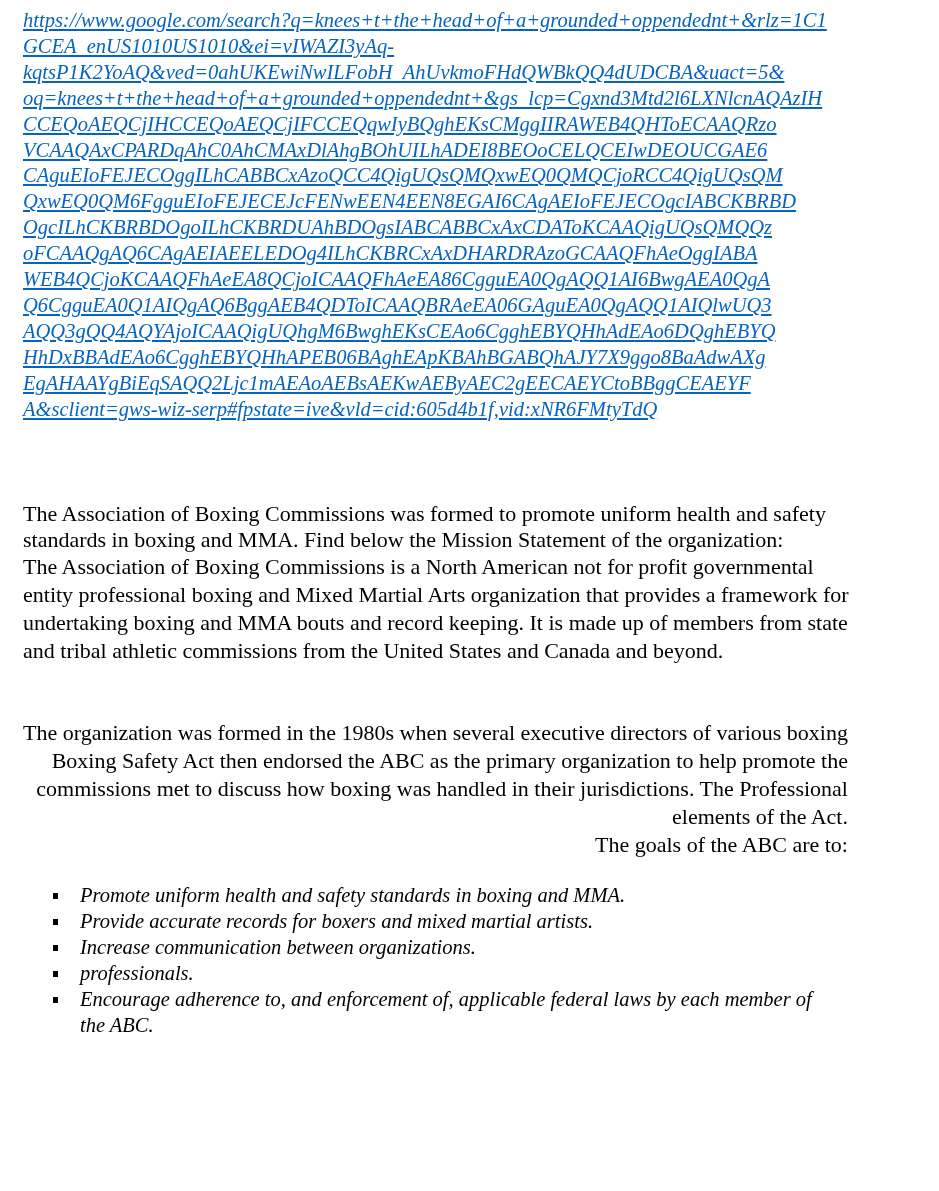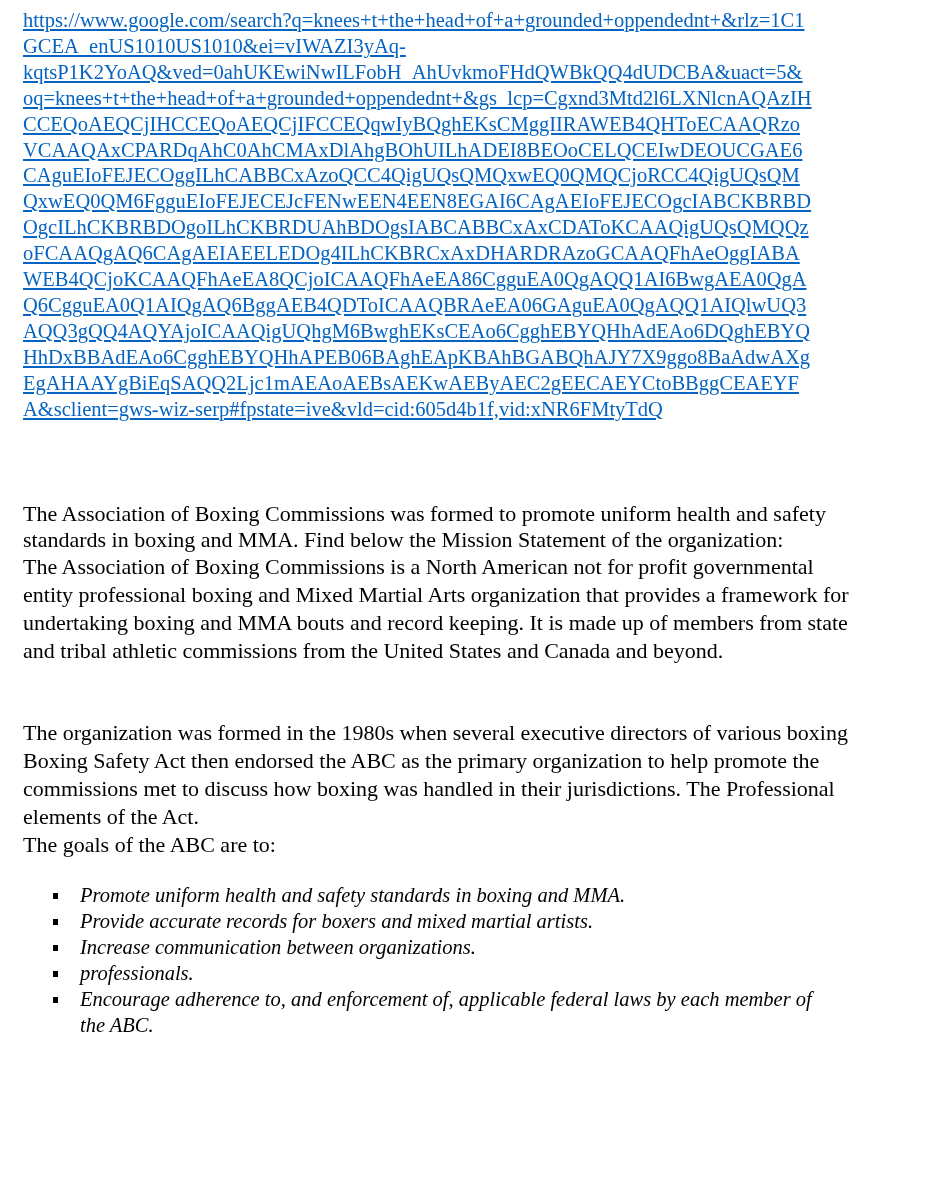--- a/index.html
+++ b/index.html
@@ -27,32 +27,34 @@
       margin: 0;
     }
     .url-line {
       display: block;
       white-space: nowrap;
       color: #0563C1;
       text-decoration: underline;
       text-decoration-thickness: 1.5px;
       text-underline-offset: 2px;
       cursor: pointer;
+      font-style: italic;
     }
     .para {
       font-size: 22px;
       line-height: 26px;
       margin: 0;
     }
     .para .line {
       display: block;
       white-space: nowrap;
     }
     .spaced .line {
       line-height: 28px;
+      text-align: right;
     }
     .p1 { position: absolute; top: 493px; left: 0; }
     .p2 { position: absolute; top: 711px; left: 0; }
     .goals-list {
       position: absolute;
       top: 874px;
       left: 0;
       margin: 0;
       padding: 0;
       list-style: none;

